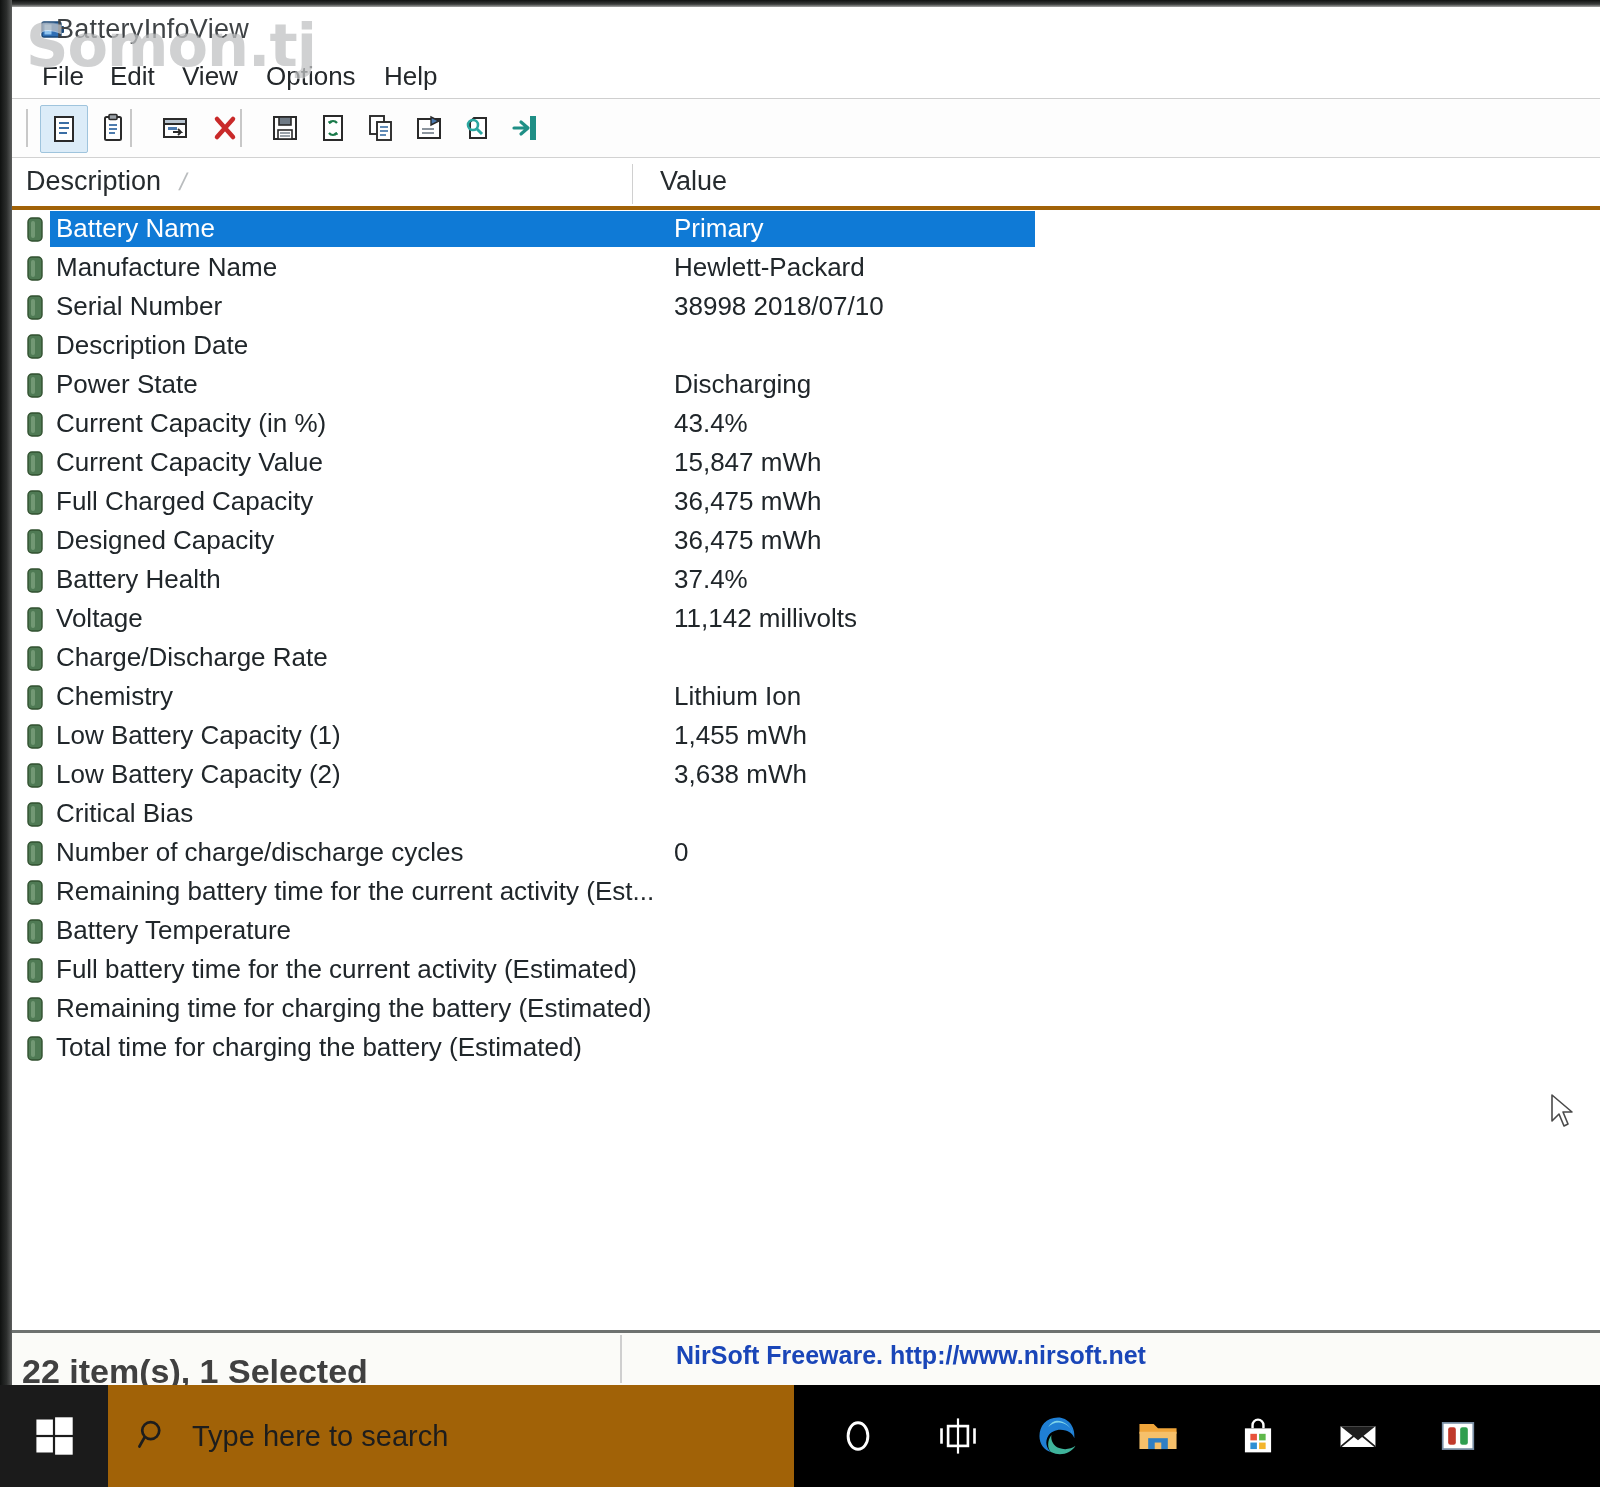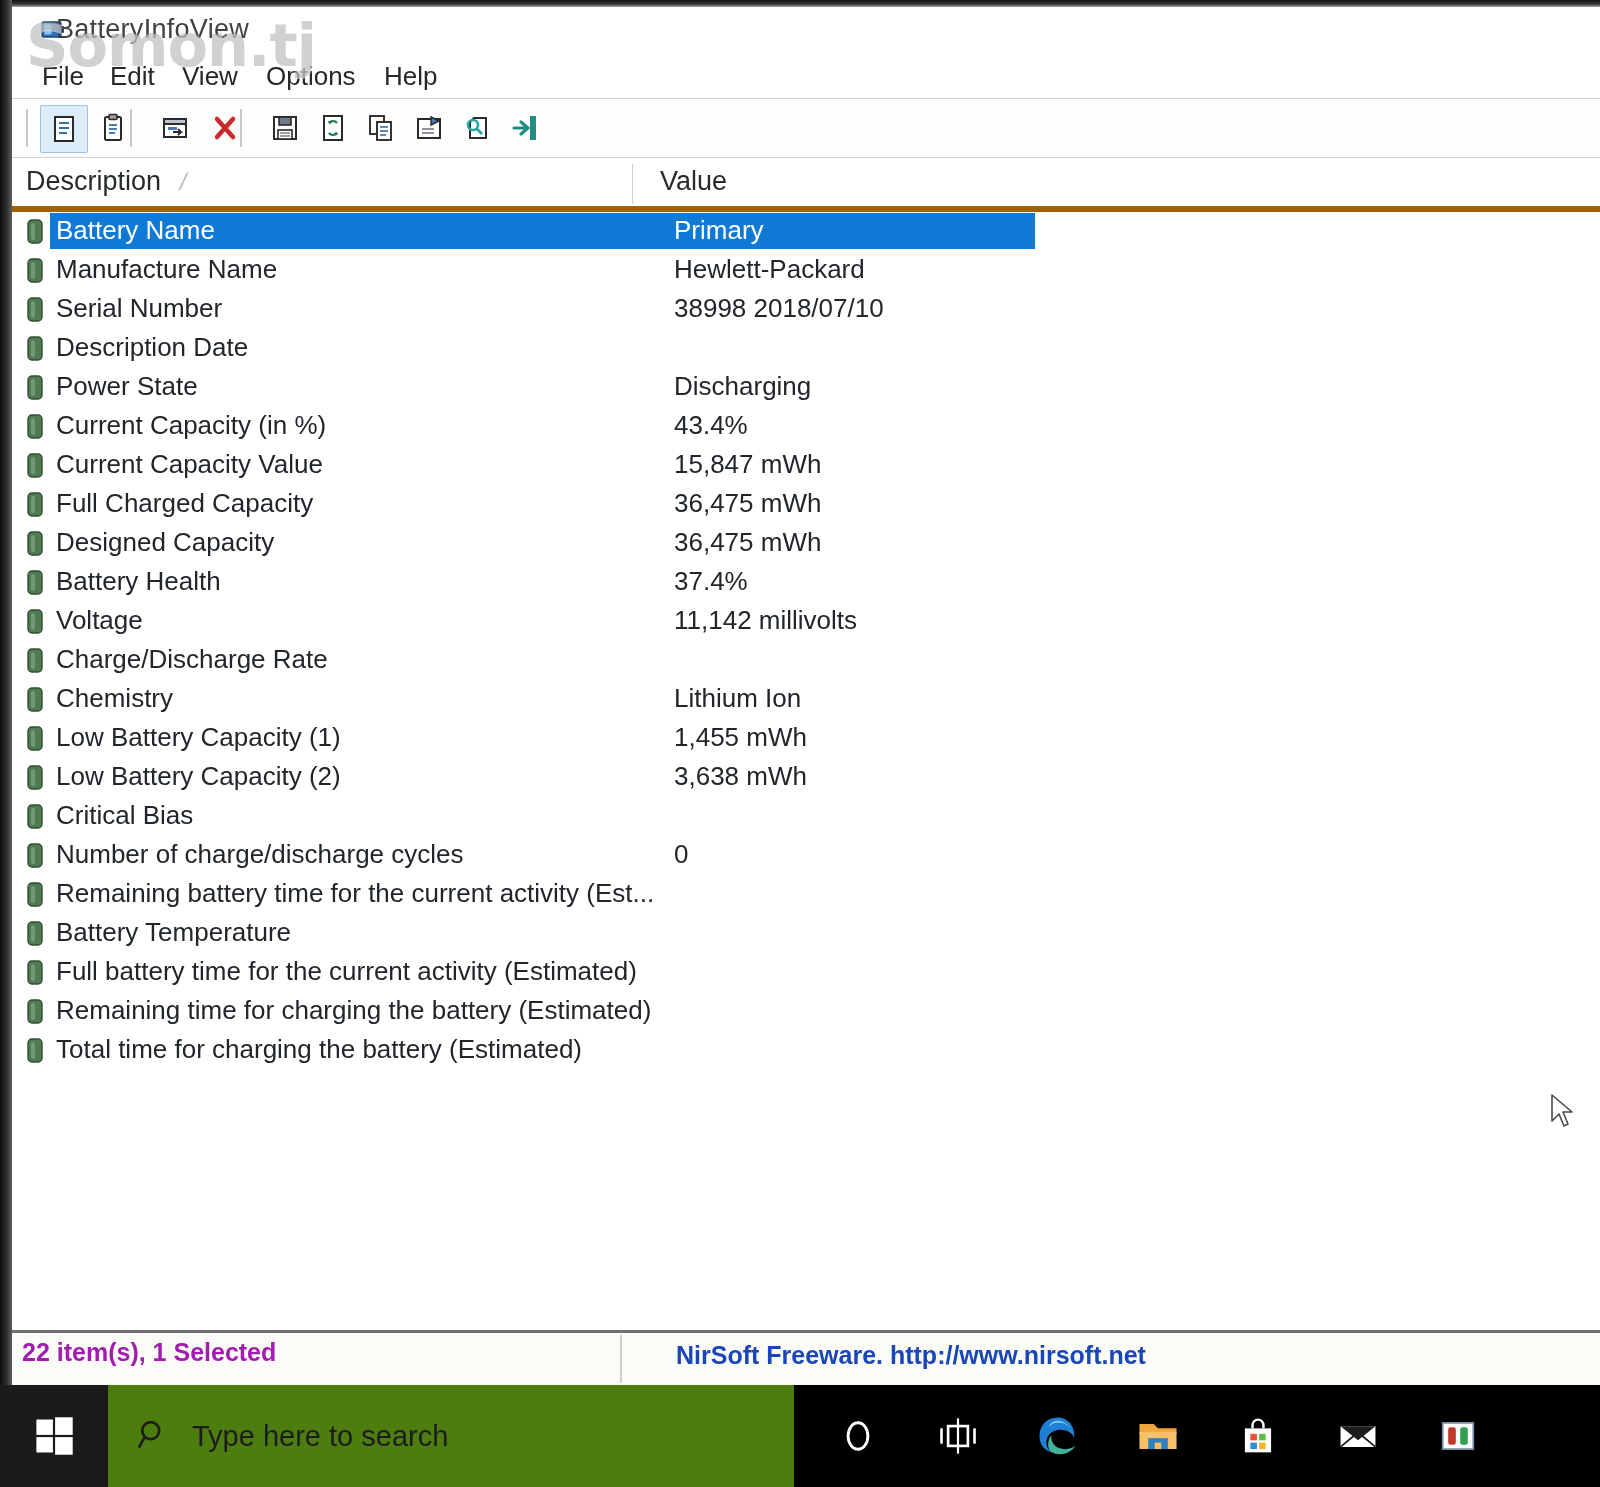--- a/index.html
+++ b/index.html
@@ -120,21 +120,21 @@
     background: #dcecf8;
     border: 1px solid #9fc4dd;
     border-radius: 2px;
   }
 
   
   .list-header {
     position: relative;
     height: 48px;
     background: #ffffff;
-    border-bottom: 6px solid #a16207;
+    border-bottom: 4px solid #a16207;
   }
   .col-desc-head {
     position: absolute;
     left: 14px; top: 8px;
     font-size: 27px;
     color: #262b2e;
   }
   .sort-arrow {
     position: absolute;
     left: 168px; top: 10px;
@@ -201,24 +201,24 @@
   .statusbar {
     position: absolute;
     left: 0; bottom: 0;
     width: 1588px;
     height: 52px;
     background: #fbfbf8;
     border-top: 3px solid #6e7270;
   }
   .status-left {
     position: absolute;
-    left: 10px; top: 5px;
-    font-size: 25px;
+    left: 10px; top: 19px;
+    font-size: 34px;
     font-weight: bold;
-    color: #a21caf;
+    color: #404040;
     white-space: nowrap;
   }
   .status-divider {
     position: absolute;
     left: 608px; top: 2px;
     width: 2px; height: 48px;
     background: #cfcfcf;
   }
   .status-right {
     position: absolute;
@@ -240,21 +240,21 @@
     display: flex;
     align-items: center;
   }
   .start-btn {
     width: 108px; height: 102px;
     display: flex; align-items: center; justify-content: center;
     background: #1b1b1b;
   }
   .search-box {
     width: 686px; height: 102px;
-    background: #4d7c0f;
+    background: #a16207;
     display: flex;
     align-items: center;
     padding-left: 28px;
     box-sizing: border-box;
   }
   .search-icon { margin-right: 22px; }
   .search-text {
     font-size: 29px;
     color: #1d1d1d;
     white-space: nowrap;

